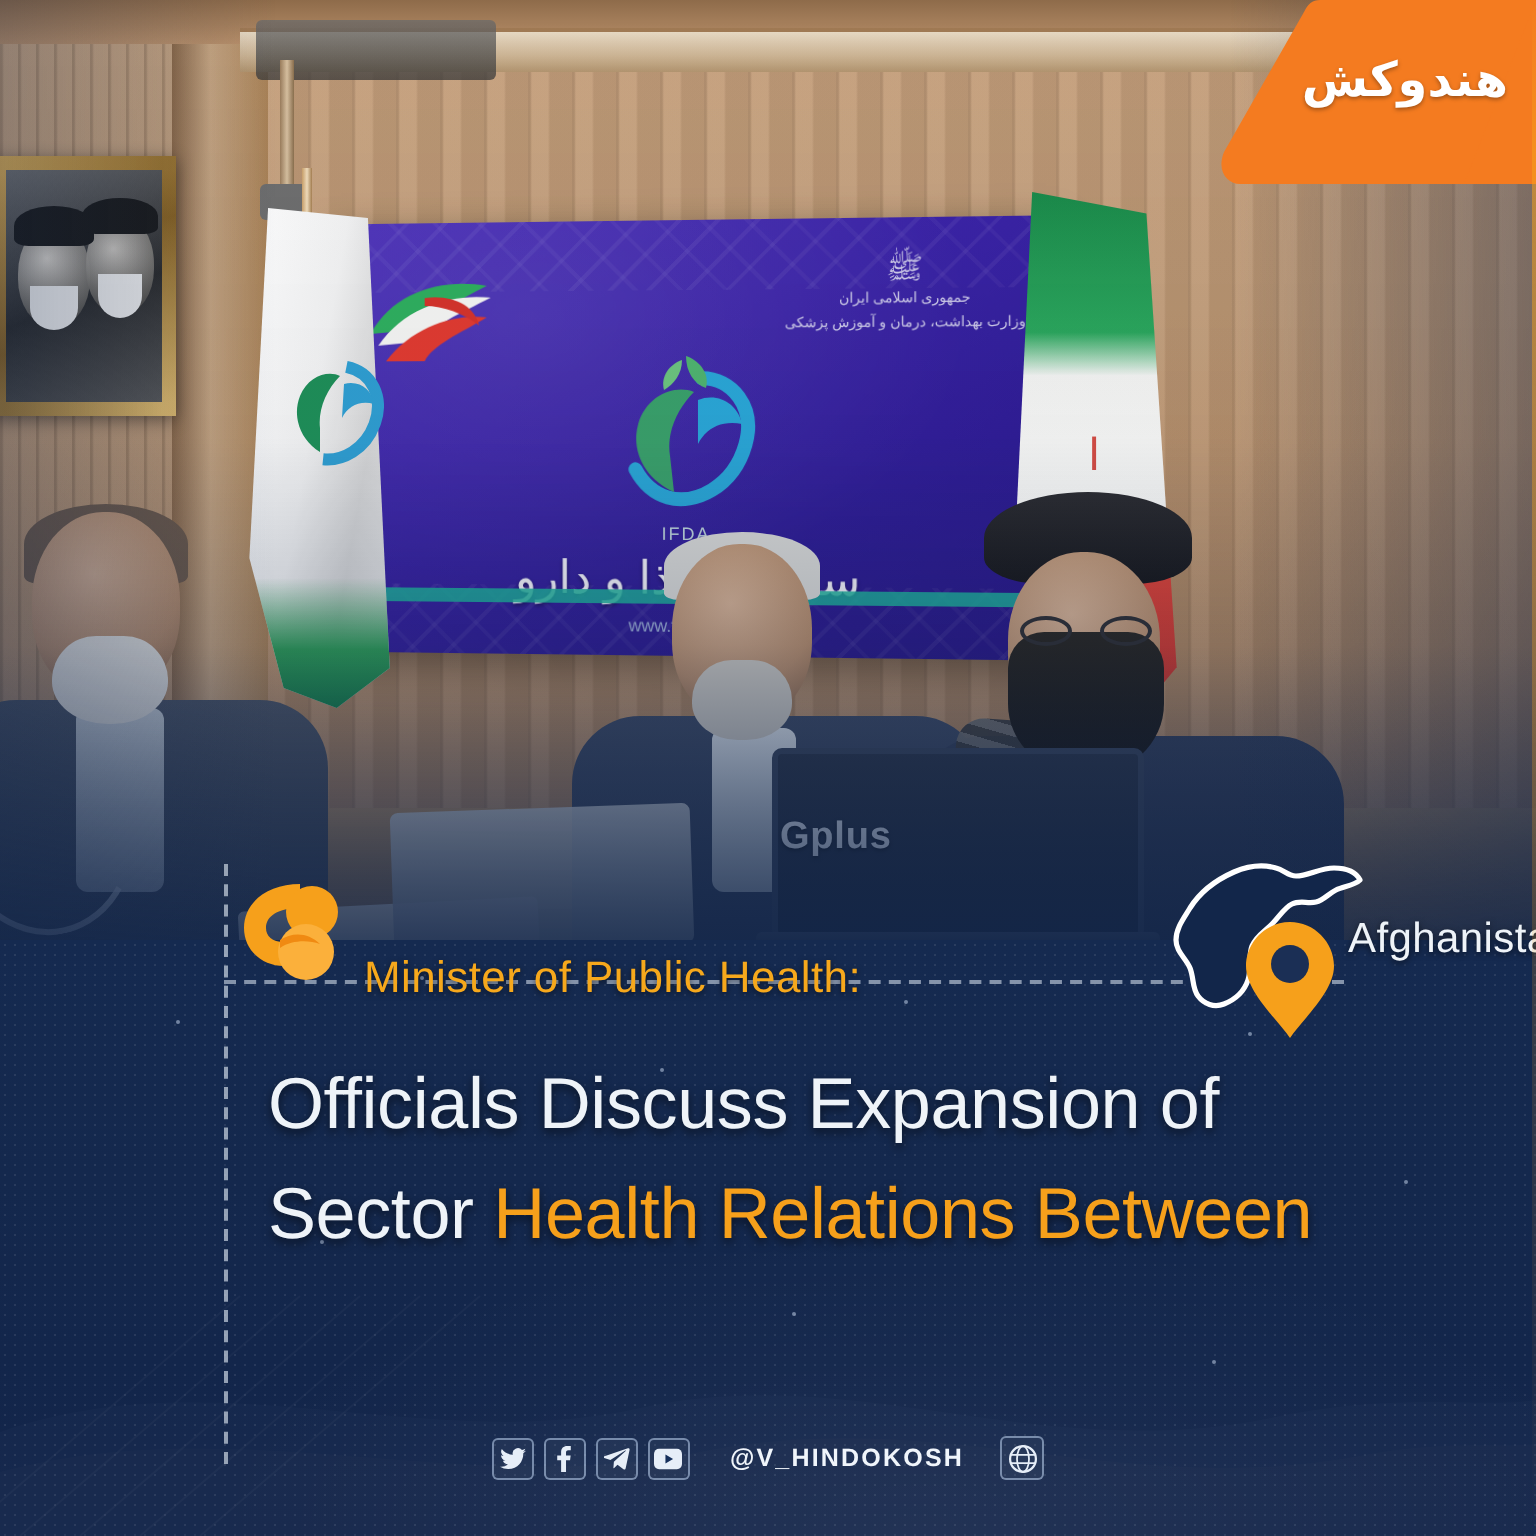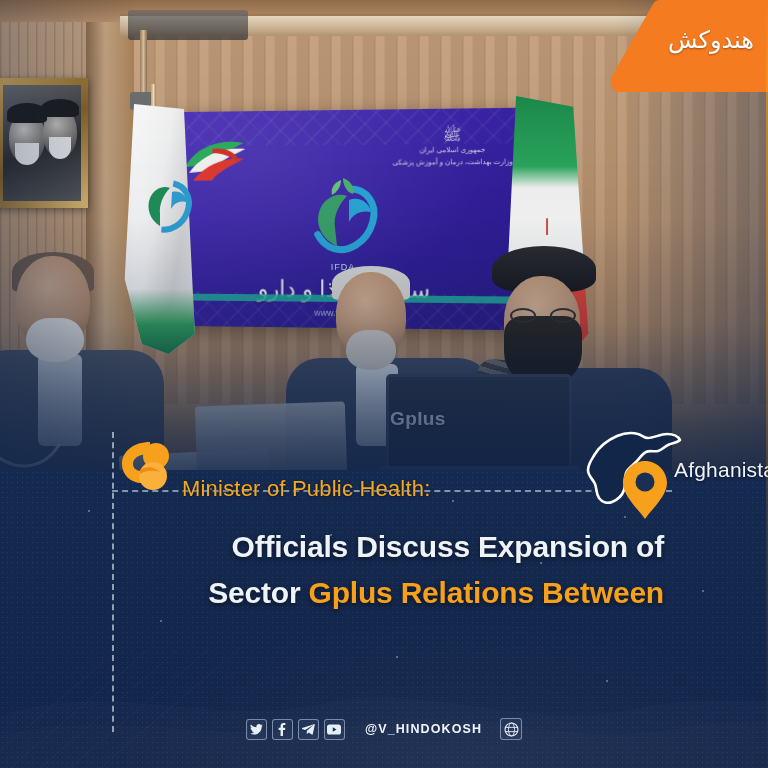--- a/index.html
+++ b/index.html
@@ -332,24 +332,23 @@
   .kicker{
     position:absolute; left:182px; top:476px;
     color:#F6A81C; font-size:22px; letter-spacing:.2px;
     text-shadow:0 1px 3px rgba(0,0,0,.55);
     white-space:nowrap;
   }
 
   
   .headline{
     position:absolute; left:134px; top:524px; width:530px;
-    font-size:30px; font-weight:700; line-height:1.54;
+    font-size:36px; font-weight:400; line-height:1.54;
     letter-spacing:-.2px;
     text-shadow:0 2px 5px rgba(0,0,0,.55);
-    text-align:right;
   }
   .headline .w{ color:#eef3f8; }
   .headline .o{ color:#F6A01B; }
 
   
   .afg-badge{
     position:absolute; left:586px; top:424px; width:182px; height:92px;
   }
   .afg-map{ position:absolute; left:0; top:0; width:96px; height:88px; }
   .afg-pin{ position:absolute; left:36px; top:36px; width:46px; height:60px; }
@@ -383,21 +382,21 @@
     color:#e6eef8; font-size:14px; margin-left:8px;
     background:rgba(255,255,255,.04);
   }
   .url{
     color:#f0f5fb; font-size:12.5px; font-weight:700; letter-spacing:1.1px;
     margin-left:10px;
   }
 
   
   .brand{
-    position:absolute; right:0; top:0; width:178px; height:92px;
+    position:absolute; right:0; top:0; width:178px; height:92px;font-weight:bold;
   }
   .brand .shape{
     position:absolute; inset:0;
   }
   .brand .btext{
     position:absolute; right:14px; top:26px;
     color:#ffffff; font-size:24px; direction:rtl;
     text-shadow:0 1px 2px rgba(0,0,0,.35);
     font-family:"DejaVu Sans", sans-serif;
   }
@@ -554,21 +553,21 @@
     <path d="M20 30 C26 26, 34 26, 40 32 C34 30, 26 30, 20 34 Z" fill="#F08A12"></path>
   </svg>
 
   <div class="kicker">Minister of Public Health:</div>
 
   <div class="headline">
     <div>
       <span class="w">Officials Discuss Expansion of</span><span class="o"></span>
     </div>
     <div>
-      <span class="w">Sector </span><span class="o">Gplus Relations Between</span>
+      <span class="w">Sector </span><span class="o">Health Relations Between</span>
     </div>
   </div>
 
   <div class="afg-badge">
     <svg class="afg-map" viewBox="0 0 96 88">
       <path d="M9 30 C14 22, 22 16, 31 12 C38 9, 45 8, 52 10 C56 11, 58 14, 62 14
                C68 14, 74 10, 81 10 C87 10, 92 12, 94 16 C91 19, 86 19, 82 21
                C78 23, 76 26, 72 27 C68 28, 64 26, 60 28 C56 30, 54 34, 50 38
                C46 42, 42 44, 40 49 C38 54, 40 60, 38 66 C36 72, 31 76, 26 78
                C21 80, 16 78, 13 74 C10 70, 11 65, 9 60 C7 55, 2 52, 2 46

